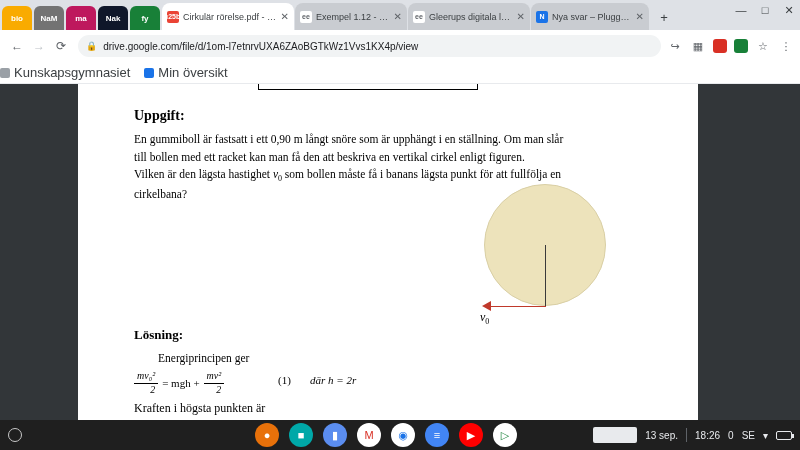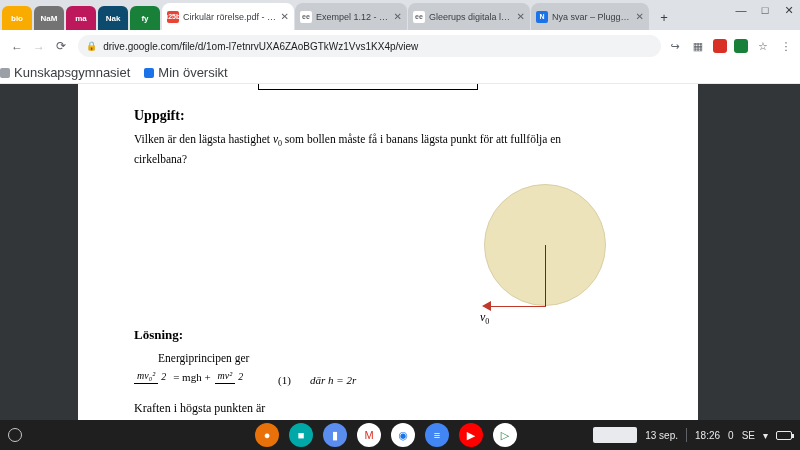--- a/index.html
+++ b/index.html
@@ -110,21 +110,21 @@
     border-top: 5px solid transparent; border-bottom: 5px solid transparent;
     border-right: 9px solid #c0392b;
   }
   .vlabel { position: absolute; left: 72px; top: 126px; font-family: "Liberation Serif", serif;
     font-style: italic; font-size: 12px; }
   .vlabel i.sub { font-style: normal; font-size: 8px; }
 
   .h-sol { position: absolute; left: 56px; top: 243px; font-size: 13px; font-weight: bold; }
   .sol-l1 { position: absolute; left: 56px; top: 268px; font-size: 11.5px; margin-left: 24px; }
   .formula { position: absolute; left: 56px; top: 286px; font-size: 11px; font-family: "Liberation Serif", serif; display: flex; align-items: center; gap: 4px; }
-  .frac { display: inline-flex; flex-direction: row; align-items: flex-end; vertical-align: middle; }
+  .frac { display: inline-flex; flex-direction: column; align-items: flex-end; vertical-align: middle; }
   .frac .num { border-bottom: 1px solid #000; padding: 0 3px; font-style: italic; font-size: 10px; line-height: 1.25; }
   .frac .den { padding: 0 3px; font-style: italic; font-size: 10px; line-height: 1.25; }
   .eqnum { position: absolute; left: 200px; top: 290px; font-size: 11px; }
   .eqcond { position: absolute; left: 232px; top: 290px; font-size: 11px; font-style: italic; }
   .sol-l2 { position: absolute; left: 56px; top: 317px; font-size: 12px; }
 
   
   .shelf {
     position: absolute; left: 0; bottom: 0; width: 800px; height: 30px;
     background: #1f1f1f;
@@ -149,21 +149,21 @@
   <div class="tabstrip">
     <div class="pintab" style="background:#f9ab00">
       <span>bio</span>
     </div>
     <div class="pintab" style="background:#737373">
       <span>NaM</span>
     </div>
     <div class="pintab" style="background:#be185d">
       <span>ma</span>
     </div>
-    <div class="pintab" style="background:#0c4a6e">
+    <div class="pintab" style="background:#0f172a">
       <span>Nak</span>
     </div>
     <div class="pintab" style="background:#188038">
       <span>fy</span>
     </div>
 
     <div class="tab active" style="width:132px">
       <span class="fav" style="background:#ea4335">\u25b3</span>
       <span class="tl">Cirkulär rörelse.pdf - Go...</span>
       <span class="x">✕</span>
@@ -221,20 +221,22 @@
     <span>Min översikt</span>
   </div>
 </div>
 
 <div class="viewer">
   <div class="page">
     <div class="partialbox"></div>
 
     <div class="pgpad">
       <div class="h-title">Uppgift:</div>
+      <div class="ptext">En gummiboll är fastsatt i ett 0,90 m långt snöre som är upphängt i en ställning. Om man slår</div>
+      <div class="ptext">till bollen med ett racket kan man få den att beskriva en vertikal cirkel enligt figuren.</div>
       <div class="ptext">
         <span>Vilken är den lägsta hastighet </span><span class="ital">v</span><span class="sub">0</span><span> som bollen måste få i banans lägsta punkt för att fullfölja en</span>
       </div>
       <div class="ptext">cirkelbana?</div>
     </div>
 
     <div class="figure">
       <div class="circle"></div>
       <div class="radius"></div>
       <div class="arrowline"></div>

